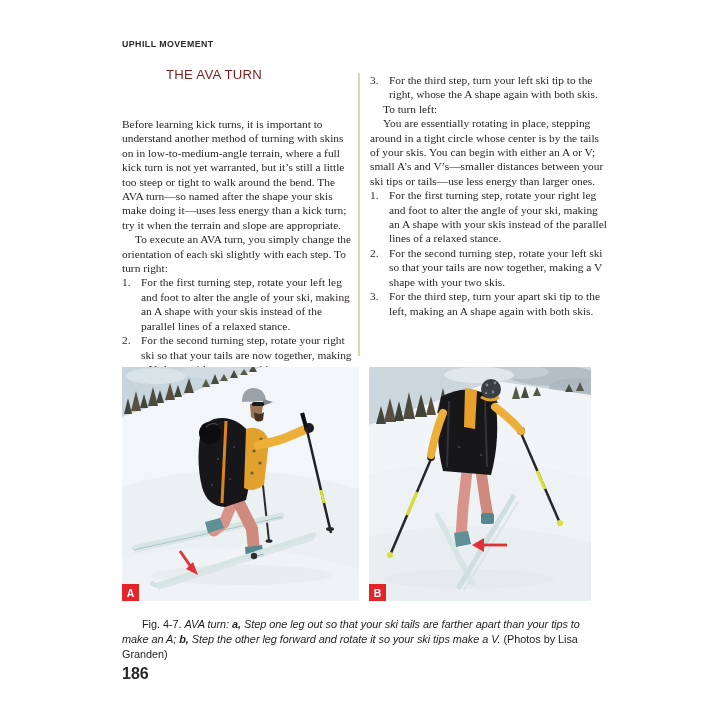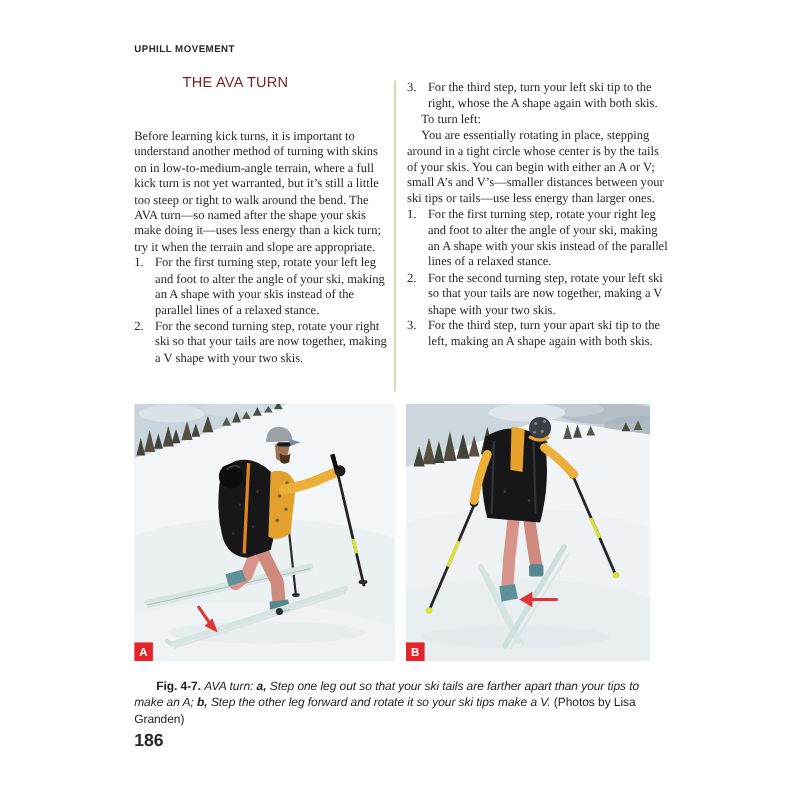--- a/index.html
+++ b/index.html
@@ -20,40 +20,41 @@
   .divider{position:absolute;left:358px;top:73px;width:2px;height:283px;background:#d8d9b4;}
   .photo{position:absolute;top:367px;height:234px;overflow:hidden;background:#eef2f5;}
   .photo-a{left:122px;width:237px;}
   .photo-b{left:369px;width:222px;}
   .photo svg{display:block;width:100%;height:100%;}
   .badge{position:absolute;left:0;bottom:0;width:17px;height:17px;background:#e3242b;
         color:#ffffff;font-family:"Liberation Sans",sans-serif;font-weight:bold;font-size:10.5px;
         display:flex;align-items:center;justify-content:center;}
   .caption{position:absolute;left:122px;top:606px;width:486px;font-family:"Liberation Sans",sans-serif;
         font-size:10.9px;line-height:15px;color:#201d1e;letter-spacing:-.05px;}
-  .caption .b{font-weight:bold;font-style:normal;padding-left:20px;}
+  .caption .b{font-weight:normal;font-style:normal;padding-left:20px;}
   .caption .i{font-style:italic;}
   .caption .bi{font-weight:bold;font-style:italic;}
   .caption .r{font-style:normal;}
   .page-number{position:absolute;left:122px;top:665px;font-family:"Liberation Sans",sans-serif;
         font-weight:bold;font-size:16px;color:#2b2727;}
 </style>
 </head>
 <body>
 
 <div class="page">
 
   <div class="running-header">UPHILL MOVEMENT</div>
 
   <div class="heading">THE AVA TURN</div>
 
   <div class="divider"></div>
 
   <div class="col col-left">
     <p>Before learning kick turns, it is important to understand another method of turning with skins on in low-to-medium-angle terrain, where a full kick turn is not yet warranted, but it’s still a little too steep or tight to walk around the bend. The AVA turn—so named after the shape your skis make doing it—uses less energy than a kick turn; try it when the terrain and slope are appropriate.</p>
+    <p class="indent">To execute an AVA turn, you simply change the orientation of each ski slightly with each step. To turn right:</p>
     <div class="list-item">
       <span class="num">1.</span>
       <span class="itext">For the first turning step, rotate your left leg and foot to alter the angle of your ski, making an A shape with your skis instead of the parallel lines of a relaxed stance.</span>
     </div>
     <div class="list-item">
       <span class="num">2.</span>
       <span class="itext">For the second turning step, rotate your right ski so that your tails are now together, making a V shape with your two skis.</span>
     </div>
   </div>
 

